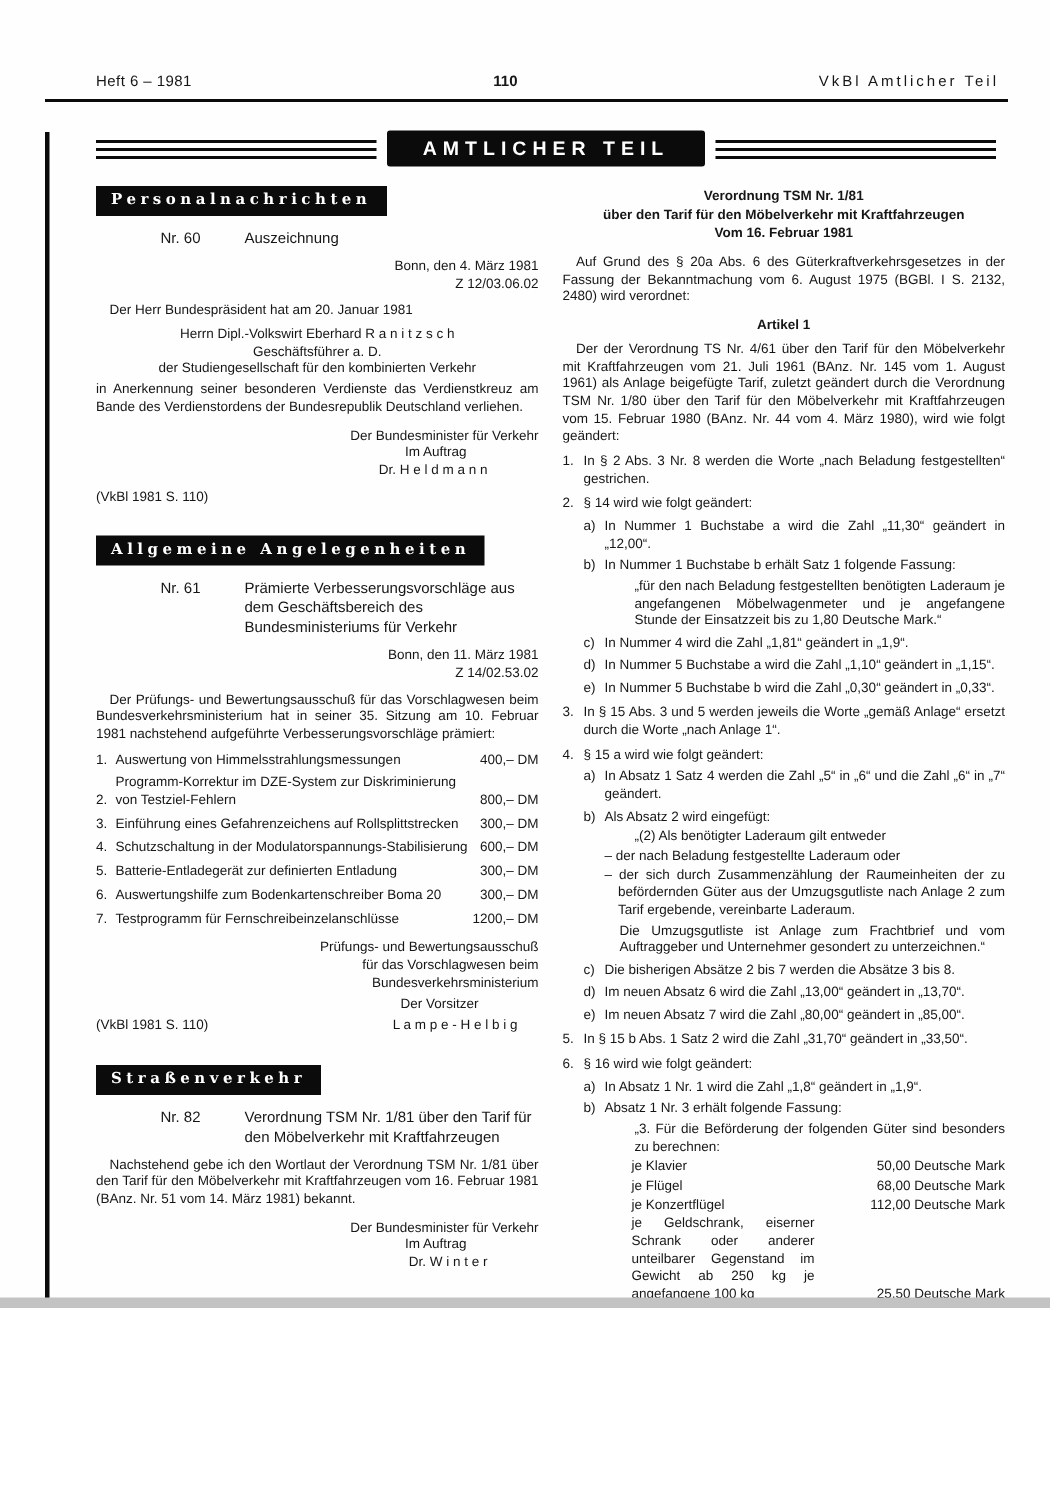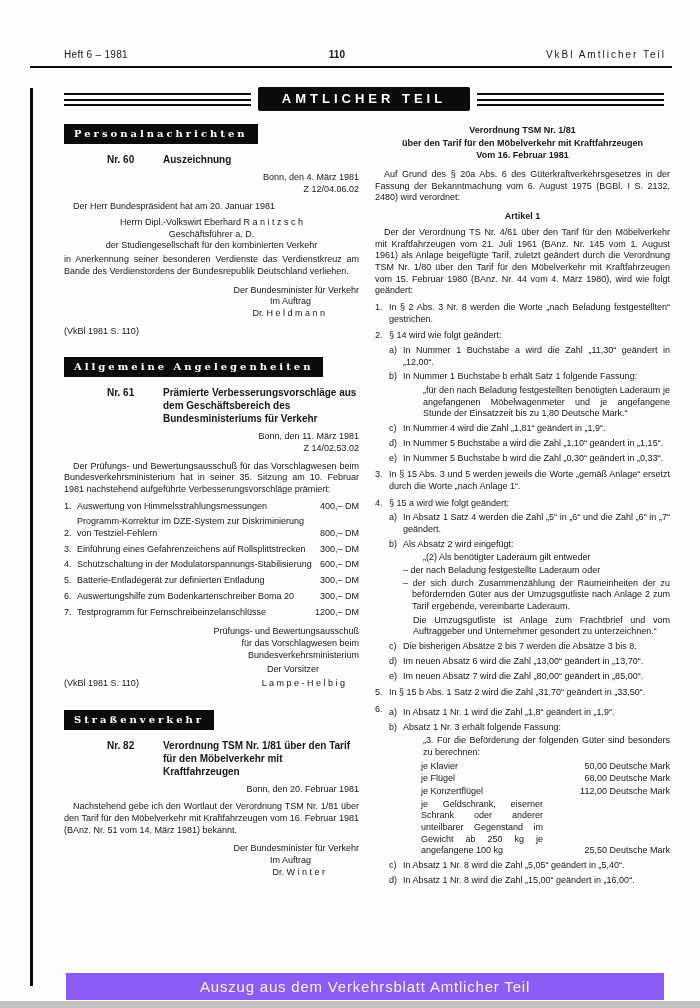--- a/index.html
+++ b/index.html
@@ -1,17 +1,17 @@
 <!DOCTYPE html>
 <html lang="de"><head>
 <meta charset="utf-8">
 <style>
   html, body { margin:0; padding:0; background:#ffffff; }
   .page {
-    position:relative; width:700px; height:1008px; background:#fefefe;
+    position:relative; width:700px; height:872px; background:#fefefe;
     font-family:"Liberation Sans", sans-serif; color:#161616; overflow:hidden;
     margin:0 auto;
   }
   .edge-line { position:absolute; left:30px; top:88px; width:3px; height:898px; background:#0b0b0b; }
 
   
   .header-row { position:absolute; top:49px; left:64px; right:34px; display:flex; justify-content:space-between; align-items:baseline; font-size:10px; }
   .h-issue { letter-spacing:0.3px; }
   .h-page { font-weight:bold; }
   .h-journal { letter-spacing:2px; }
@@ -24,21 +24,21 @@
 
   
   .columns { position:absolute; top:124px; left:64px; right:30px; display:flex; gap:16px; font-size:9px; line-height:1.3; }
   .col { flex:1; min-width:0; }
 
   .section-box {
     display:inline-block; background:#0b0b0b; color:#fff;
     font-family:"DejaVu Serif", serif; font-weight:bold;
     font-size:10px; letter-spacing:3px; padding:3px 10px 4px; margin-bottom:9px;
   }
-  .art-head { display:flex; font-weight:bold; font-size:10px; margin-bottom:6px;padding-left:43px; }
+  .art-head { display:flex; font-weight:normal; font-size:10px; margin-bottom:6px;padding-left:43px; }
   .art-no { flex:0 0 56px; }
   .art-title { flex:1; }
   .dateblock { text-align:right; margin-bottom:6px; }
   .j { text-align:justify; }
   .indent { text-indent:9px; }
   .center { text-align:center; }
   .mt2 { margin-top:2px; } .mt4 { margin-top:4px; } .mt6 { margin-top:6px; }
 
   .sig { text-align:right; margin-top:7px; }
   .sig .inset1 { margin-right:48px; }
@@ -109,21 +109,21 @@
     <div class="col">
 
       <div>
         <div class="section-box">Personalnachrichten</div>
         <div class="art-head">
           <span class="art-no">Nr. 60</span>
           <span class="art-title">Auszeichnung</span>
         </div>
         <div class="dateblock">
           <div>Bonn, den 4. März 1981</div>
-          <div>Z 12/04.06.02</div>
+          <div>Z 12/03.06.02</div>
         </div>
         <div class="j indent">Der Herr Bundespräsident hat am 20. Januar 1981</div>
         <div class="center mt4">Herrn Dipl.-Volkswirt Eberhard R a n i t z s c h</div>
         <div class="center">Geschäftsführer a. D.</div>
         <div class="center">der Studiengesellschaft für den kombinierten Verkehr</div>
         <div class="j mt2">in Anerkennung seiner besonderen Verdienste das Verdienstkreuz am Bande des Verdienstordens der Bundesrepublik Deutschland verliehen.</div>
         <div class="sig">
           <div>Der Bundesminister für Verkehr</div>
           <div class="inset1">Im Auftrag</div>
           <div class="inset2">Dr. H e l d m a n n</div>
@@ -193,21 +193,20 @@
         </div>
       </div>
 
       <div class="sec">
         <div class="section-box">Straßenverkehr</div>
         <div class="art-head">
           <span class="art-no">Nr. 82</span>
           <span class="art-title">Verordnung TSM Nr. 1/81 über den Tarif für den Möbelverkehr mit Kraftfahrzeugen</span>
         </div>
         <div class="dateblock">
-          <div>Bonn, den 20. Februar 1981</div>
         </div>
         <div class="j indent">Nachstehend gebe ich den Wortlaut der Verordnung TSM Nr. 1/81 über den Tarif für den Möbelverkehr mit Kraftfahrzeugen vom 16. Februar 1981 (BAnz. Nr. 51 vom 14. März 1981) bekannt.</div>
         <div class="sig">
           <div>Der Bundesminister für Verkehr</div>
           <div class="inset1">Im Auftrag</div>
           <div class="inset2">Dr. W i n t e r</div>
         </div>
       </div>
 
     </div>
@@ -298,20 +297,21 @@
       </div>
 
       <div class="ri">
         <span class="ri-no">5.</span>
         <span class="ri-body">In § 15 b Abs. 1 Satz 2 wird die Zahl „31,70“ geändert in „33,50“.</span>
       </div>
 
       <div class="ri">
         <span class="ri-no">6.</span>
         <span class="ri-body">
+          <div>§ 16 wird wie folgt geändert:</div>
           <div class="sub">
             <span class="sub-no">a)</span>
             <span class="sub-body">In Absatz 1 Nr. 1 wird die Zahl „1,8“ geändert in „1,9“.</span>
           </div>
           <div class="sub">
             <span class="sub-no">b)</span>
             <span class="sub-body">
               <div>Absatz 1 Nr. 3 erhält folgende Fassung:</div>
               <div class="quote">„3. Für die Beförderung der folgenden Güter sind besonders zu berechnen:</div>
               <div class="goods">

